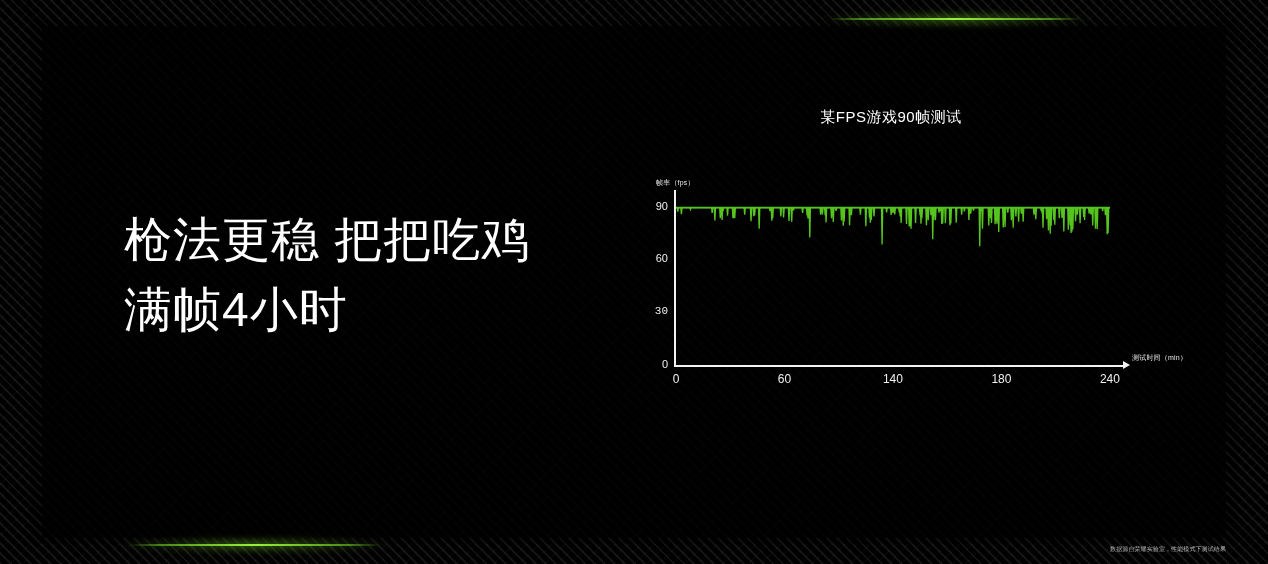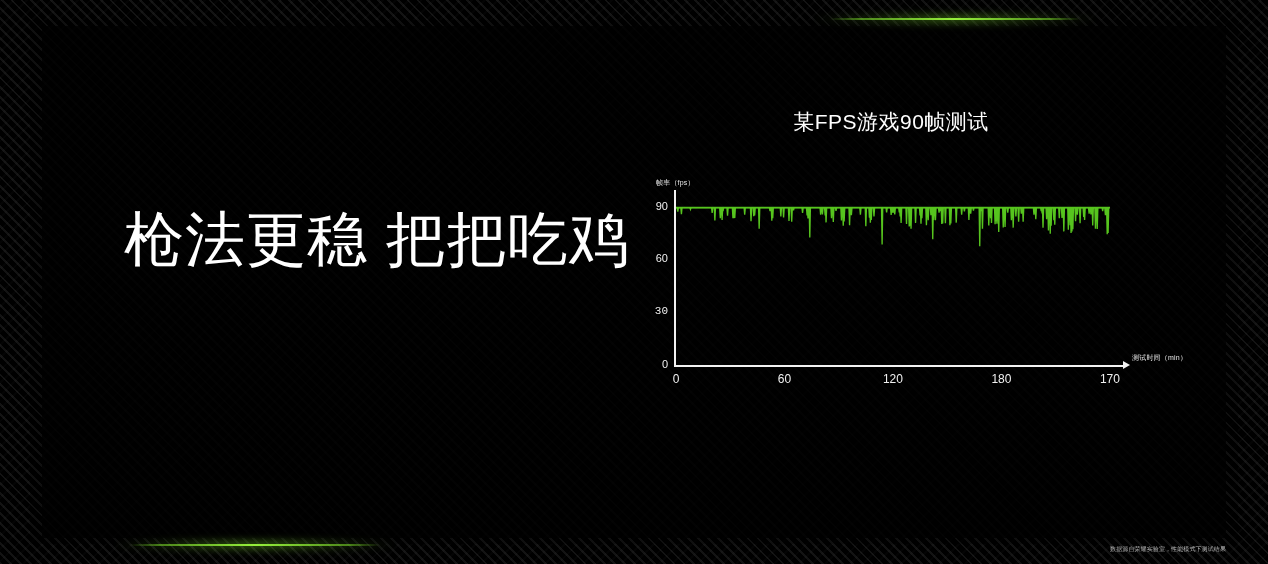--- a/index.html
+++ b/index.html
@@ -108,42 +108,42 @@
 
   
   #headline {
     position: absolute;
     left: 124px;
     top: 205px;
     width: 470px;
   }
   #headline .line {
     color: #ffffff;
-    font-size: 60px;
+    font-size: 48px;
     line-height: 70px;
     letter-spacing: 1px;
     white-space: nowrap;
   }
 
   
   #chart-block {
     position: absolute;
     left: 612px;
     top: 100px;
     width: 600px;
     height: 300px;
   }
   #chart-title {
     position: absolute;
     left: 0;
     top: 8px;
     width: 558px;
     text-align: center;
     color: #ffffff;
-    font-size: 21px;
+    font-size: 15px;
     letter-spacing: 0.5px;
   }
 
   #plot-wrap {
     position: absolute;
     left: 22px;
     top: 78px;
     width: 560px;
     height: 205px;
   }
@@ -246,20 +246,21 @@
     <div class="glow"></div>
     <div class="bar"></div>
   </div>
   <div class="accent accent-bottom">
     <div class="glow"></div>
     <div class="bar"></div>
   </div>
 
   <div id="headline">
     <div class="line">枪法更稳 把把吃鸡</div>
+    <div class="line">满帧4小时</div>
   </div>
 
   <div id="chart-block">
 
     <div id="chart-title">某FPS游戏90帧测试</div>
 
     <div id="plot-wrap">
 
       <div id="y-axis-title">帧率（fps）</div>
       <div id="x-axis-title">测试时间（min）</div>
@@ -270,23 +271,23 @@
 
       <div id="ytick-layer">
           <div class="ytick" style="top: 180px; left: 2px; right: auto; width: 32px;">0</div>
           <div class="ytick" style="top: 127.2px; left: 2px; right: auto; width: 32px; font-family: Liberation Mono, monospace;">30</div>
           <div class="ytick" style="top: 74.4px; left: 2px; right: auto; width: 32px;">60</div>
           <div class="ytick" style="top: 21.6px; left: 2px; right: auto; width: 32px;">90</div>
         </div>
       <div id="xtick-layer">
           <div class="xtick" style="left: 42px;">0</div>
           <div class="xtick" style="left: 150.48px;">60</div>
-          <div class="xtick" style="left: 258.96px;">120</div>
+          <div class="xtick" style="left: 258.96px;">140</div>
           <div class="xtick" style="left: 367.44px; text-align: center;">180</div>
-          <div class="xtick" style="left: 475.92px;">170</div>
+          <div class="xtick" style="left: 475.92px;">240</div>
         </div>
 
       <svg id="fps-svg" viewBox="0 0 452 176" preserveAspectRatio="none">
           <path d="M0.00,17.60 L0.90,17.60 L1.21,17.60 L1.81,21.71 L2.41,17.60 L2.71,17.60 L3.62,17.60 L4.52,17.60 L4.82,17.60 L5.42,24.08 L6.02,17.60 L6.33,17.60 L7.23,17.60 L8.14,17.60 L9.04,17.60 L9.94,17.60 L10.85,17.60 L11.75,17.60 L12.66,17.60 L13.56,17.60 L13.86,17.60 L14.46,19.36 L15.06,17.60 L15.37,17.60 L16.27,17.60 L17.18,17.60 L18.08,17.60 L18.98,17.60 L19.89,17.60 L20.79,17.60 L21.70,17.60 L22.60,17.60 L23.50,17.60 L24.41,17.60 L25.31,17.60 L26.22,17.60 L27.12,17.60 L28.02,17.60 L28.93,17.60 L29.83,17.60 L30.74,17.60 L31.64,17.60 L32.54,17.60 L33.45,17.60 L34.35,17.60 L35.26,17.60 L35.56,17.60 L36.16,22.88 L36.76,17.60 L37.06,17.60 L37.97,17.60 L38.27,17.60 L38.87,30.55 L39.47,17.60 L39.78,17.60 L40.68,17.60 L41.58,17.60 L42.49,17.60 L43.39,17.60 L43.70,17.60 L44.30,28.13 L44.90,17.60 L45.20,17.60 L45.50,17.60 L46.10,30.03 L46.70,17.60 L46.41,17.60 L47.01,21.12 L47.61,17.60 L47.91,17.60 L48.82,17.60 L49.72,17.60 L50.62,17.60 L50.93,17.60 L51.53,25.58 L52.13,17.60 L52.43,17.60 L53.34,17.60 L54.24,17.60 L55.14,17.60 L56.05,17.60 L56.35,17.60 L56.95,28.09 L57.55,17.60 L57.26,17.60 L57.86,28.16 L58.46,17.60 L58.16,17.60 L58.76,28.07 L59.36,17.60 L59.66,17.60 L60.57,17.60 L61.47,17.60 L62.38,17.60 L63.28,17.60 L64.18,17.60 L65.09,17.60 L65.99,17.60 L66.90,17.60 L67.80,17.60 L68.10,17.60 L68.70,24.64 L69.30,17.60 L69.61,17.60 L70.51,17.60 L71.42,17.60 L72.32,17.60 L73.22,17.60 L74.13,17.60 L74.43,17.60 L75.03,31.22 L75.63,17.60 L75.94,17.60 L76.84,17.60 L77.14,17.60 L77.74,26.23 L78.34,17.60 L78.05,17.60 L78.65,25.38 L79.25,17.60 L79.55,17.60 L80.46,17.60 L81.36,17.60 L82.26,17.60 L82.57,17.60 L83.17,38.72 L83.77,17.60 L84.07,17.60 L84.98,17.60 L85.88,17.60 L86.78,17.60 L87.69,17.60 L88.59,17.60 L89.50,17.60 L90.40,17.60 L91.30,17.60 L92.21,17.60 L93.11,17.60 L93.42,17.60 L94.02,21.12 L94.62,17.60 L94.92,17.60 L95.22,17.60 L95.82,30.62 L96.42,17.60 L96.13,17.60 L96.73,28.25 L97.33,17.60 L97.63,17.60 L98.54,17.60 L99.44,17.60 L100.34,17.60 L101.25,17.60 L102.15,17.60 L103.06,17.60 L103.96,17.60 L104.26,17.60 L104.86,26.40 L105.46,17.60 L105.77,17.60 L106.67,17.60 L106.98,17.60 L107.58,27.52 L108.18,17.60 L108.48,17.60 L109.38,17.60 L110.29,17.60 L111.19,17.60 L112.10,17.60 L112.40,17.60 L113.00,30.94 L113.60,17.60 L113.90,17.60 L114.81,17.60 L115.11,17.60 L115.71,31.68 L116.31,17.60 L116.62,17.60 L116.92,17.60 L117.52,20.25 L118.12,17.60 L118.42,17.60 L119.33,17.60 L120.23,17.60 L121.14,17.60 L122.04,17.60 L122.94,17.60 L123.85,17.60 L124.75,17.60 L125.66,17.60 L125.96,17.60 L126.56,22.88 L127.16,17.60 L127.46,17.60 L128.37,17.60 L129.27,17.60 L130.18,17.60 L130.48,17.60 L131.08,25.45 L131.68,17.60 L131.38,17.60 L131.98,28.48 L132.58,17.60 L132.89,17.60 L133.19,17.60 L133.79,47.52 L134.39,17.60 L134.70,17.60 L135.60,17.60 L136.50,17.60 L137.41,17.60 L138.31,17.60 L139.22,17.60 L140.12,17.60 L141.02,17.60 L141.93,17.60 L142.83,17.60 L143.74,17.60 L144.04,17.60 L144.64,24.64 L145.24,17.60 L145.54,17.60 L145.85,17.60 L146.45,24.35 L147.05,17.60 L147.35,17.60 L148.26,17.60 L148.56,17.60 L149.16,25.40 L149.76,17.60 L149.46,17.60 L150.06,32.38 L150.66,17.60 L150.97,17.60 L151.87,17.60 L152.78,17.60 L153.68,17.60 L154.58,17.60 L154.89,17.60 L155.49,28.16 L156.09,17.60 L156.39,17.60 L156.70,17.60 L157.30,31.90 L157.90,17.60 L158.20,17.60 L159.10,17.60 L159.41,17.60 L160.01,20.93 L160.61,17.60 L160.91,17.60 L161.82,17.60 L162.72,17.60 L163.62,17.60 L164.53,17.60 L164.83,17.60 L165.43,30.49 L166.03,17.60 L165.74,17.60 L166.34,21.12 L166.94,17.60 L166.64,17.60 L167.24,35.65 L167.84,17.60 L167.54,17.60 L168.14,31.48 L168.74,17.60 L169.05,17.60 L169.95,17.60 L170.86,17.60 L171.76,17.60 L172.66,17.60 L172.97,17.60 L173.57,35.20 L174.17,17.60 L174.47,17.60 L174.78,17.60 L175.38,25.15 L175.98,17.60 L176.28,17.60 L177.18,17.60 L178.09,17.60 L178.99,17.60 L179.90,17.60 L180.80,17.60 L181.70,17.60 L182.61,17.60 L183.51,17.60 L183.82,17.60 L184.42,24.64 L185.02,17.60 L185.32,17.60 L186.22,17.60 L187.13,17.60 L188.03,17.60 L188.94,17.60 L189.24,17.60 L189.84,36.28 L190.44,17.60 L190.74,17.60 L191.65,17.60 L192.55,17.60 L192.86,17.60 L193.46,27.71 L194.06,17.60 L193.76,17.60 L194.36,32.82 L194.96,17.60 L194.66,17.60 L195.26,29.92 L195.86,17.60 L196.17,17.60 L197.07,17.60 L197.38,17.60 L197.98,26.44 L198.58,17.60 L198.88,17.60 L199.78,17.60 L200.69,17.60 L201.59,17.60 L202.50,17.60 L203.40,17.60 L204.30,17.60 L205.21,17.60 L205.51,17.60 L206.11,54.56 L206.71,17.60 L207.02,17.60 L207.92,17.60 L208.82,17.60 L209.73,17.60 L210.03,17.60 L210.63,22.45 L211.23,17.60 L211.54,17.60 L212.44,17.60 L213.34,17.60 L214.25,17.60 L214.55,17.60 L215.15,25.03 L215.75,17.60 L216.06,17.60 L216.36,17.60 L216.96,22.88 L217.56,17.60 L217.86,17.60 L218.17,17.60 L218.77,24.55 L219.37,17.60 L219.67,17.60 L220.58,17.60 L221.48,17.60 L222.38,17.60 L222.69,17.60 L223.29,22.52 L223.89,17.60 L223.59,17.60 L224.19,26.40 L224.79,17.60 L224.50,17.60 L225.10,32.85 L225.70,17.60 L226.00,17.60 L226.90,17.60 L227.81,17.60 L228.71,17.60 L229.62,17.60 L229.92,17.60 L230.52,34.00 L231.12,17.60 L231.42,17.60 L232.33,17.60 L232.63,17.60 L233.23,36.45 L233.83,17.60 L233.54,17.60 L234.14,35.76 L234.74,17.60 L234.44,17.60 L235.04,38.72 L235.64,17.60 L235.94,17.60 L236.85,17.60 L237.75,17.60 L238.66,17.60 L238.96,17.60 L239.56,32.90 L240.16,17.60 L240.46,17.60 L241.37,17.60 L242.27,17.60 L243.18,17.60 L243.48,17.60 L244.08,25.34 L244.68,17.60 L244.38,17.60 L244.98,33.67 L245.58,17.60 L245.29,17.60 L245.89,28.16 L246.49,17.60 L246.79,17.60 L247.70,17.60 L248.60,17.60 L249.50,17.60 L249.81,17.60 L250.41,35.23 L251.01,17.60 L251.31,17.60 L251.62,17.60 L252.22,30.24 L252.82,17.60 L253.12,17.60 L254.02,17.60 L254.33,17.60 L254.93,25.31 L255.53,17.60 L255.83,17.60 L256.14,17.60 L256.74,49.28 L257.34,17.60 L257.04,17.60 L257.64,29.96 L258.24,17.60 L257.94,17.60 L258.54,25.99 L259.14,17.60 L258.85,17.60 L259.45,30.12 L260.05,17.60 L260.35,17.60 L261.26,17.60 L262.16,17.60 L262.46,17.60 L263.06,22.55 L263.66,17.60 L263.37,17.60 L263.97,21.12 L264.57,17.60 L264.87,17.60 L265.18,17.60 L265.78,34.02 L266.38,17.60 L266.08,17.60 L266.68,33.53 L267.28,17.60 L267.58,17.60 L268.49,17.60 L268.79,17.60 L269.39,33.34 L269.99,17.60 L270.30,17.60 L271.20,17.60 L272.10,17.60 L273.01,17.60 L273.31,17.60 L273.91,35.16 L274.51,17.60 L274.22,17.60 L274.82,33.44 L275.42,17.60 L275.72,17.60 L276.62,17.60 L277.53,17.60 L278.43,17.60 L279.34,17.60 L279.64,17.60 L280.24,32.64 L280.84,17.60 L281.14,17.60 L282.05,17.60 L282.95,17.60 L283.86,17.60 L284.76,17.60 L285.06,17.60 L285.66,24.64 L286.26,17.60 L286.57,17.60 L287.47,17.60 L287.78,17.60 L288.38,21.49 L288.98,17.60 L289.28,17.60 L290.18,17.60 L291.09,17.60 L291.99,17.60 L292.30,17.60 L292.90,29.92 L293.50,17.60 L293.80,17.60 L294.10,17.60 L294.70,23.80 L295.30,17.60 L295.61,17.60 L296.51,17.60 L296.82,17.60 L297.42,20.56 L298.02,17.60 L298.32,17.60 L299.22,17.60 L300.13,17.60 L301.03,17.60 L301.94,17.60 L302.84,17.60 L303.14,17.60 L303.74,56.32 L304.34,17.60 L304.65,17.60 L304.95,17.60 L305.55,21.20 L306.15,17.60 L305.86,17.60 L306.46,38.71 L307.06,17.60 L307.36,17.60 L308.26,17.60 L309.17,17.60 L310.07,17.60 L310.98,17.60 L311.88,17.60 L312.18,17.60 L312.78,35.49 L313.38,17.60 L313.09,17.60 L313.69,25.41 L314.29,17.60 L313.99,17.60 L314.59,28.16 L315.19,17.60 L314.90,17.60 L315.50,32.86 L316.10,17.60 L316.40,17.60 L317.30,17.60 L318.21,17.60 L318.51,17.60 L319.11,34.12 L319.71,17.60 L319.42,17.60 L320.02,31.14 L320.62,17.60 L320.32,17.60 L320.92,33.71 L321.52,17.60 L321.22,17.60 L321.82,22.88 L322.42,17.60 L322.13,17.60 L322.73,41.98 L323.33,17.60 L323.63,17.60 L324.54,17.60 L325.44,17.60 L326.34,17.60 L326.65,17.60 L327.25,37.46 L327.85,17.60 L328.15,17.60 L328.46,17.60 L329.06,36.96 L329.66,17.60 L329.96,17.60 L330.86,17.60 L331.17,17.60 L331.77,22.57 L332.37,17.60 L332.67,17.60 L333.58,17.60 L334.48,17.60 L334.78,17.60 L335.38,30.11 L335.98,17.60 L336.29,17.60 L336.59,17.60 L337.19,37.64 L337.79,17.60 L338.10,17.60 L339.00,17.60 L339.30,17.60 L339.90,26.40 L340.50,17.60 L340.81,17.60 L341.71,17.60 L342.02,17.60 L342.62,31.82 L343.22,17.60 L343.52,17.60 L344.42,17.60 L344.73,17.60 L345.33,23.72 L345.93,17.60 L346.23,17.60 L346.54,17.60 L347.14,31.68 L347.74,17.60 L348.04,17.60 L348.94,17.60 L349.85,17.60 L350.75,17.60 L351.66,17.60 L352.56,17.60 L353.46,17.60 L354.37,17.60 L355.27,17.60 L356.18,17.60 L357.08,17.60 L357.38,17.60 L357.98,24.64 L358.58,17.60 L358.89,17.60 L359.19,17.60 L359.79,29.28 L360.39,17.60 L360.70,17.60 L361.60,17.60 L362.50,17.60 L363.41,17.60 L364.31,17.60 L364.62,17.60 L365.22,21.12 L365.82,17.60 L365.52,17.60 L366.12,23.39 L366.72,17.60 L366.42,17.60 L367.02,37.81 L367.62,17.60 L367.93,17.60 L368.83,17.60 L369.74,17.60 L370.04,17.60 L370.64,29.21 L371.24,17.60 L370.94,17.60 L371.54,25.82 L372.14,17.60 L371.85,17.60 L372.45,40.48 L373.05,17.60 L373.35,17.60 L373.66,17.60 L374.26,43.72 L374.86,17.60 L374.56,17.60 L375.16,35.64 L375.76,17.60 L376.06,17.60 L376.97,17.60 L377.27,17.60 L377.87,30.34 L378.47,17.60 L378.18,17.60 L378.78,34.68 L379.38,17.60 L379.68,17.60 L380.58,17.60 L381.49,17.60 L382.39,17.60 L382.70,17.60 L383.30,28.16 L383.90,17.60 L384.20,17.60 L385.10,17.60 L385.41,17.60 L386.01,27.89 L386.61,17.60 L386.91,17.60 L387.22,17.60 L387.82,41.39 L388.42,17.60 L388.72,17.60 L389.62,17.60 L390.53,17.60 L391.43,17.60 L391.74,17.60 L392.34,39.75 L392.94,17.60 L393.24,17.60 L393.54,17.60 L394.14,35.20 L394.74,17.60 L394.45,17.60 L395.05,43.06 L395.65,17.60 L395.35,17.60 L395.95,41.45 L396.55,17.60 L396.26,17.60 L396.86,39.24 L397.46,17.60 L397.76,17.60 L398.66,17.60 L398.97,17.60 L399.57,31.21 L400.17,17.60 L400.47,17.60 L400.78,17.60 L401.38,24.64 L401.98,17.60 L402.28,17.60 L403.18,17.60 L403.49,17.60 L404.09,33.14 L404.69,17.60 L404.99,17.60 L405.90,17.60 L406.80,17.60 L407.10,17.60 L407.70,27.01 L408.30,17.60 L408.01,17.60 L408.61,29.92 L409.21,17.60 L409.51,17.60 L410.42,17.60 L411.32,17.60 L412.22,17.60 L412.53,17.60 L413.13,23.65 L413.73,17.60 L414.03,17.60 L414.34,17.60 L414.94,24.43 L415.54,17.60 L415.84,17.60 L416.14,17.60 L416.74,35.59 L417.34,17.60 L417.65,17.60 L418.55,17.60 L418.86,17.60 L419.46,38.72 L420.06,17.60 L420.36,17.60 L420.66,17.60 L421.26,38.87 L421.86,17.60 L422.17,17.60 L423.07,17.60 L423.98,17.60 L424.88,17.60 L425.78,17.60 L426.09,17.60 L426.69,21.12 L427.29,17.60 L427.59,17.60 L428.50,17.60 L428.80,17.60 L429.40,25.31 L430.00,17.60 L430.30,17.60 L430.61,17.60 L431.21,44.28 L431.81,17.60 L431.51,17.60 L432.11,42.91 L432.71,17.60 L433.02,17.60 L433.92,17.60" fill="none" stroke="#56C41E" stroke-width="1.35" stroke-linejoin="miter" stroke-linecap="butt" vector-effect="non-scaling-stroke"></path>
           <path d="M0.00,17.60 L433.92,17.60" fill="none" stroke="#56C41E" stroke-width="1.8" vector-effect="non-scaling-stroke"></path>
         </svg>
     </div>
   </div>
 
   <div id="footnote">数据源自荣耀实验室，性能模式下测试结果</div>

